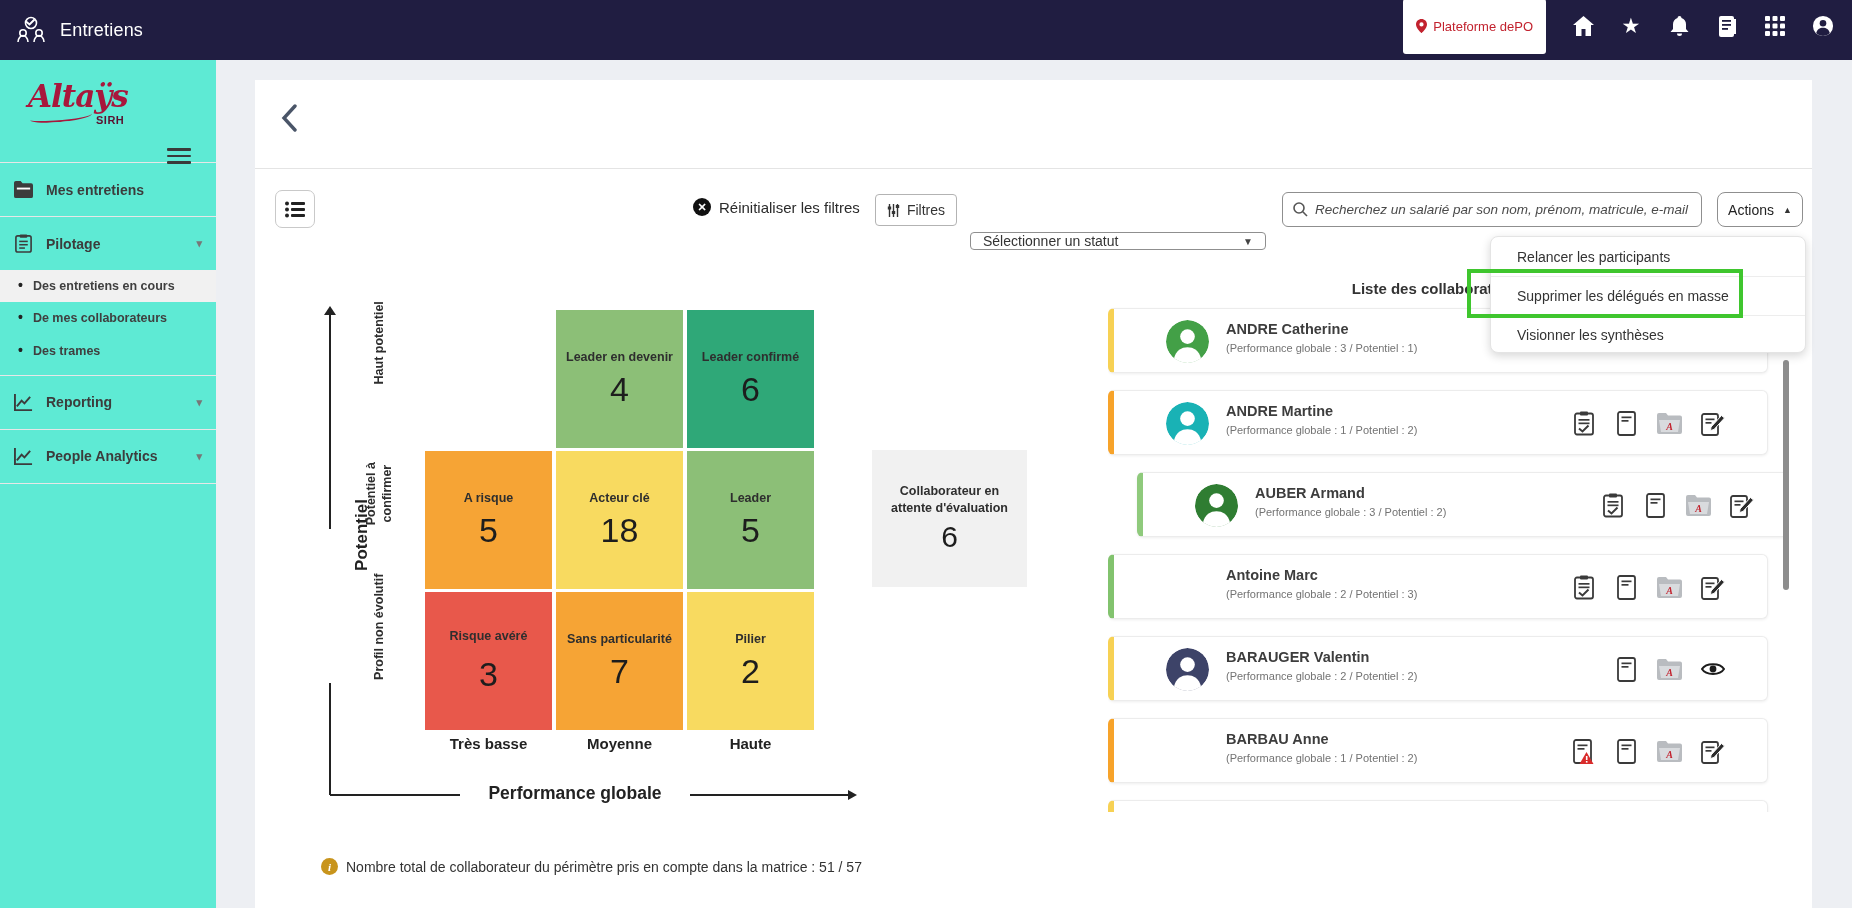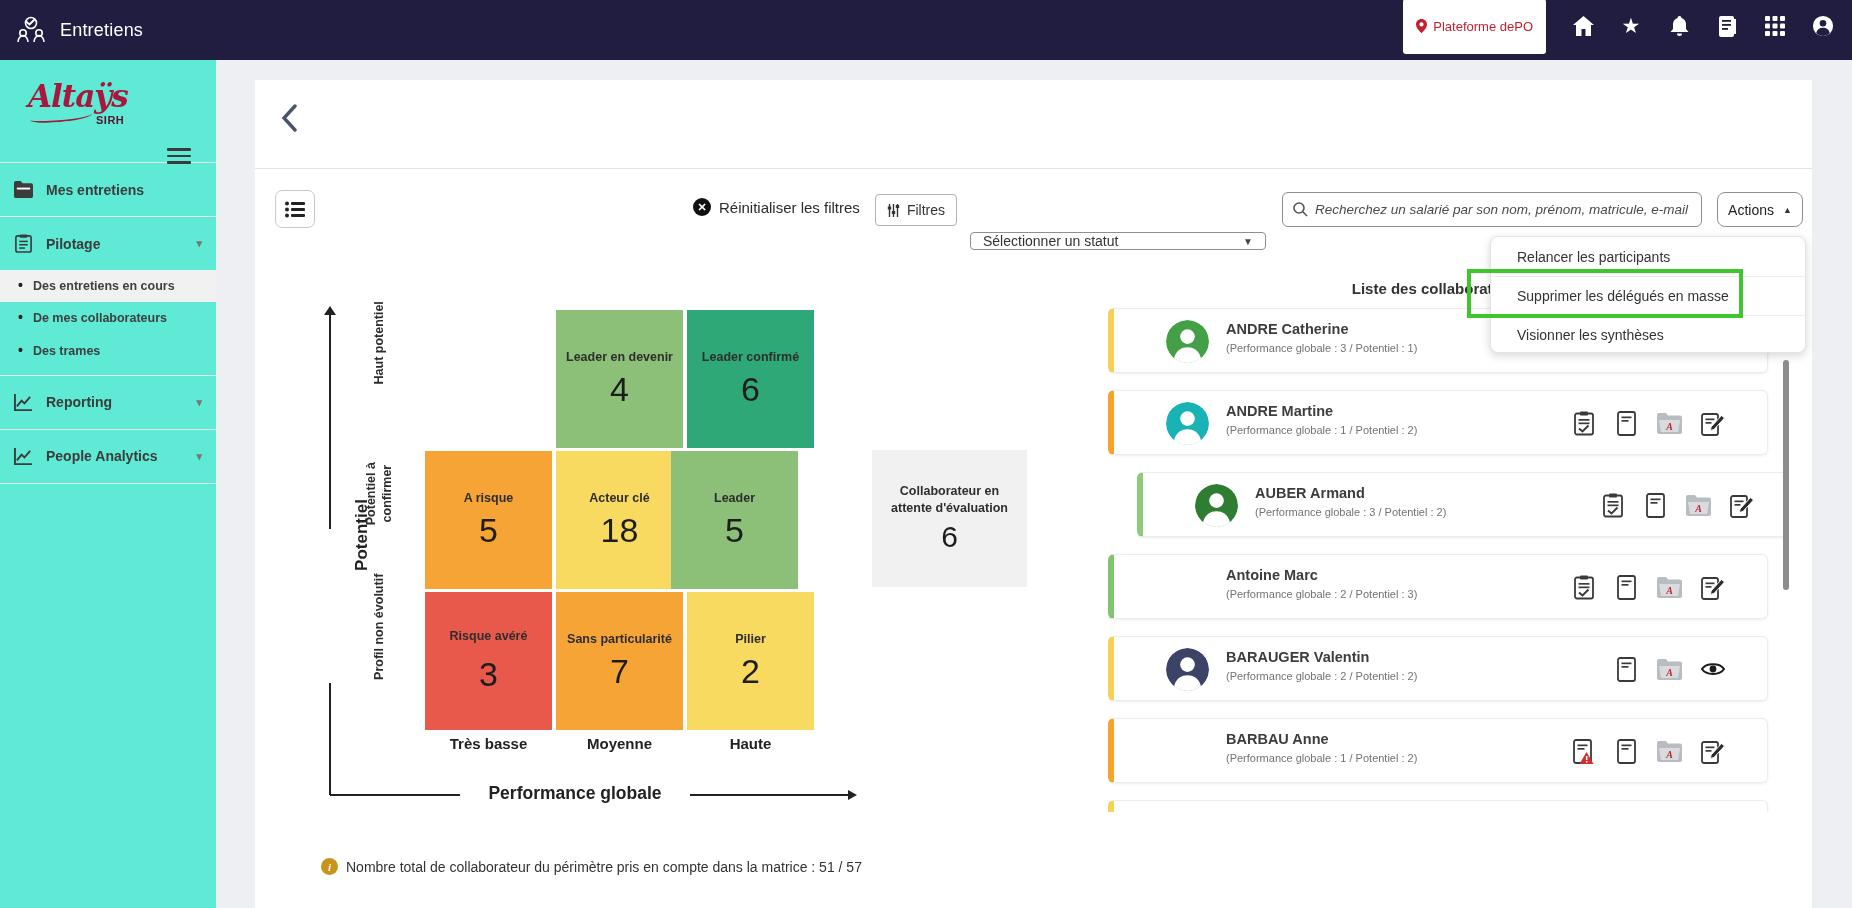--- a/index.html
+++ b/index.html
@@ -311,21 +311,21 @@
     </div>
 
     <div class="cell c-orange" style="left:170px;top:371px;">
       <div class="cell-label">A risque</div>
       <div class="cell-count">5</div>
     </div>
     <div class="cell c-yellow" style="left:301px;top:371px;">
       <div class="cell-label">Acteur clé</div>
       <div class="cell-count">18</div>
     </div>
-    <div class="cell c-lgreen" style="left:416px;top:371px;">
+    <div class="cell c-lgreen" style="left:432px;top:371px;">
       <div class="cell-label">Leader</div>
       <div class="cell-count">5</div>
     </div>
 
     <div class="cell c-red" style="left:170px;top:512px;gap:6px;">
       <div class="cell-label">Risque avéré</div>
       <div class="cell-count">3</div>
     </div>
     <div class="cell c-orange" style="left:301px;top:512px;">
       <div class="cell-label">Sans particularité</div>

